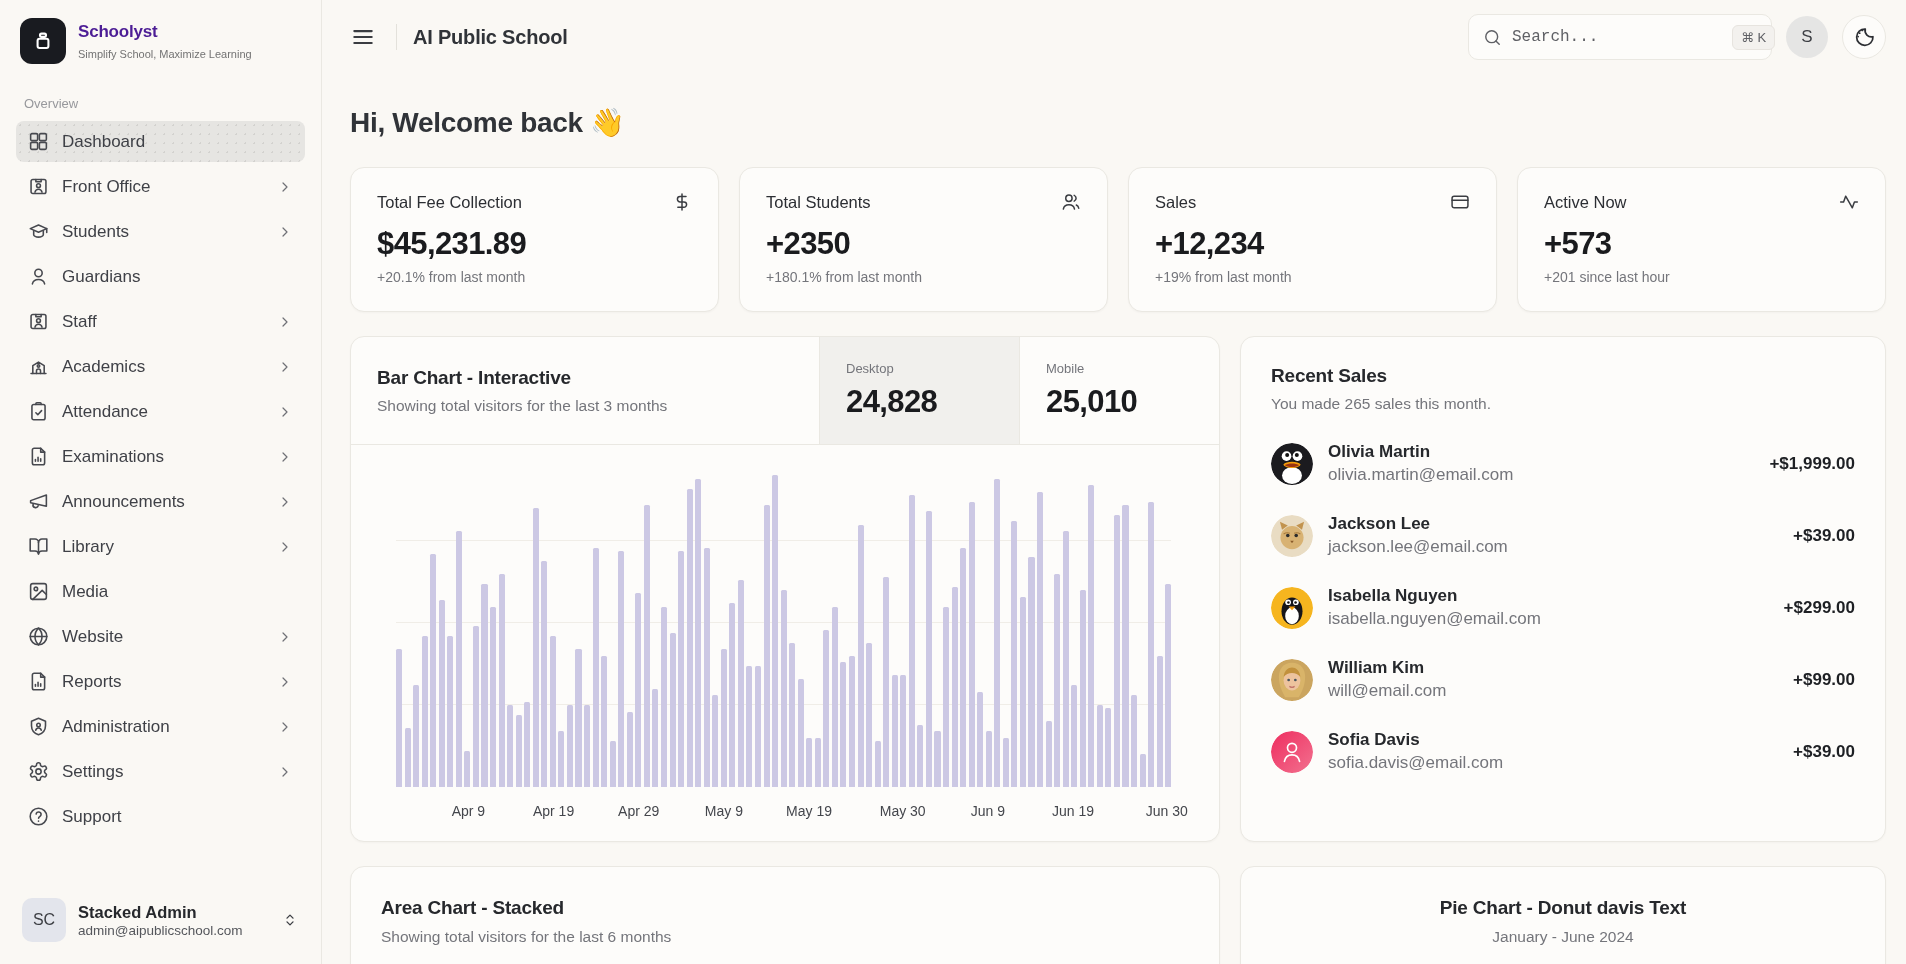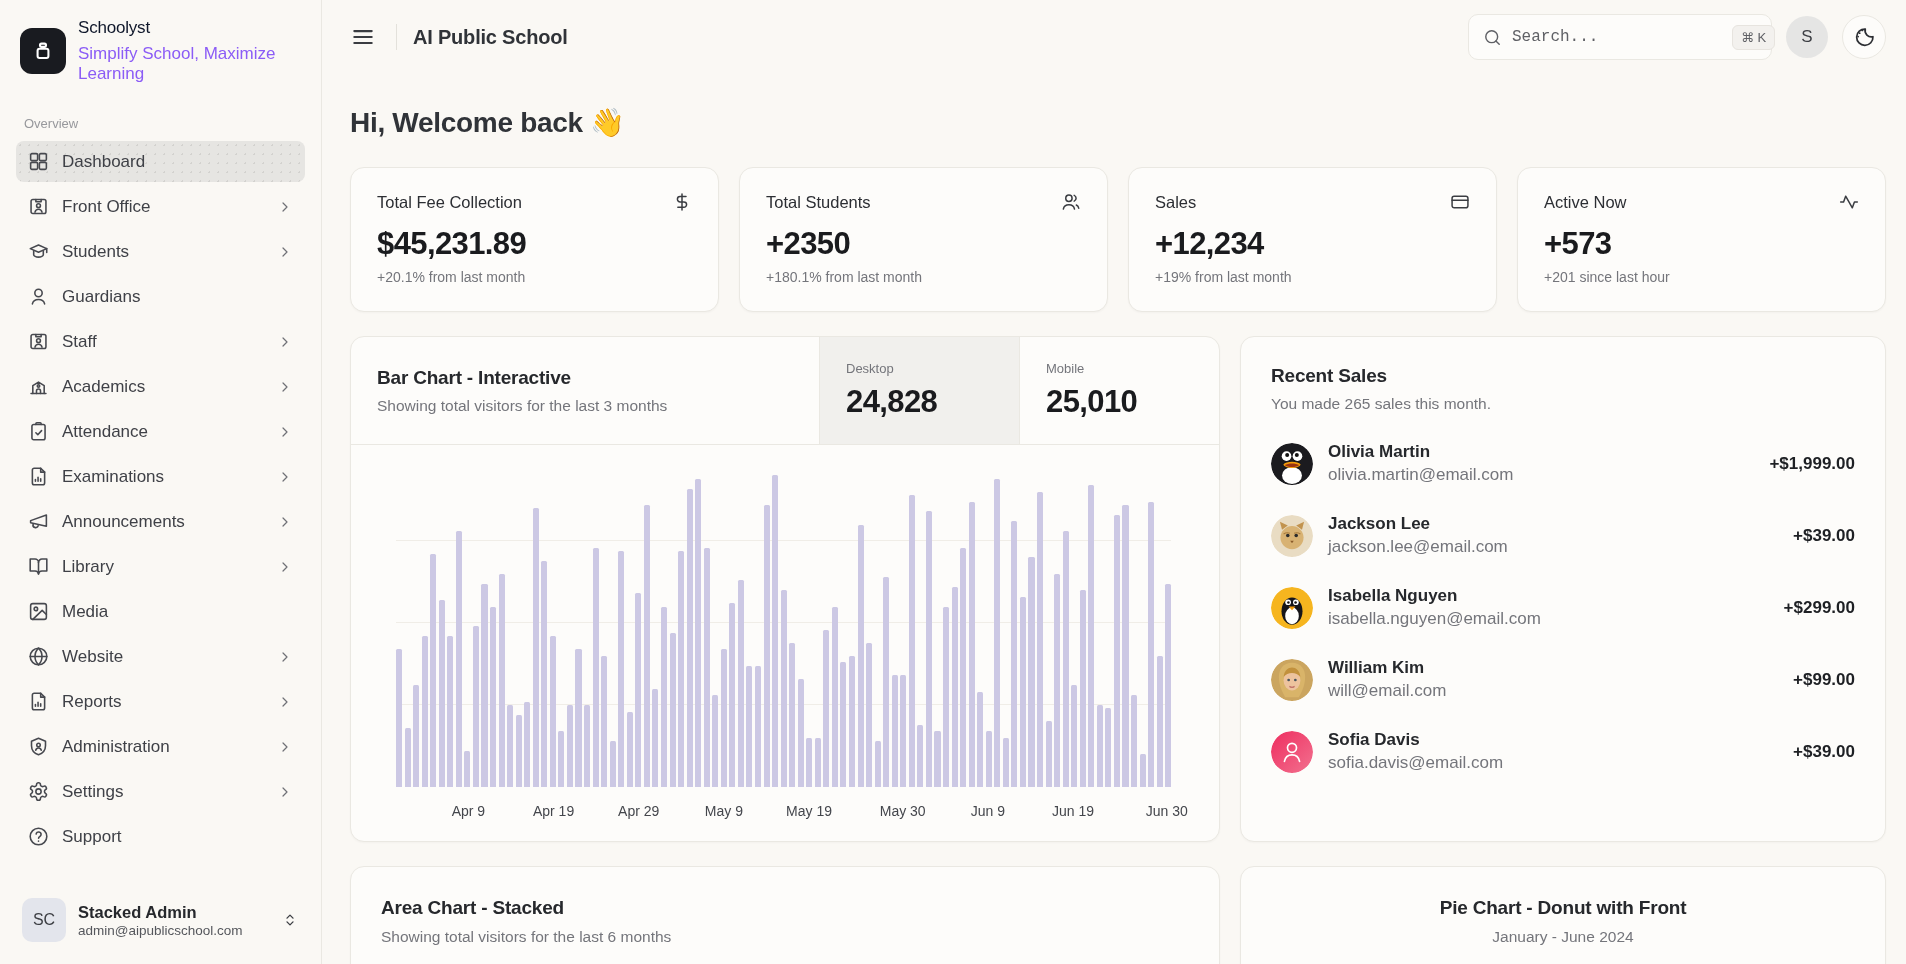--- a/index.html
+++ b/index.html
@@ -19,22 +19,22 @@
     font-family:"Liberation Sans","DejaVu Sans",sans-serif;color:var(--text)}
   .app{display:flex;width:1906px;height:964px}
 
   
   .sidebar{width:322px;min-width:322px;height:100%;border-right:1px solid var(--border);
     display:flex;flex-direction:column;padding:16px 16px 14px}
   .logo-row{display:flex;align-items:center;gap:12px;padding:2px 4px}
   .logo-box{width:46px;height:46px;border-radius:12px;background:#191b20;display:flex;
     align-items:center;justify-content:center;flex:none}
   .logo-box svg{width:26px;height:26px;stroke:#fff}
-  .logo-title{font-size:17px;font-weight:400;color:#0f172a;letter-spacing:-.2px}
-  .logo-sub{font-size:17px;color:#8b5cf6;margin-top:6px}
+  .logo-title{font-size:17px;font-weight:700;color:#4c1d95;letter-spacing:-.2px}
+  .logo-sub{font-size:11px;color:#737373;margin-top:6px}
   .section-label{font-size:13px;color:var(--faint);margin:30px 8px 10px}
   .nav{display:flex;flex-direction:column}
   .nav-item{display:flex;align-items:center;gap:13px;padding:10px 12px;border-radius:8px;
     margin-bottom:4px;cursor:pointer;color:var(--text-soft);font-size:17px}
   .nav-item .icon{width:21px;height:21px;flex:none;color:#47494f}
   .nav-item .chev{margin-left:auto;width:16px;height:16px;color:#6f7076}
   .nav-item.active{background:var(--nav-active);
     background-image:radial-gradient(#d3d2cf 1px,transparent 1px);background-size:9px 9px}
   .sidebar-footer{margin-top:auto;display:flex;align-items:center;gap:12px;padding:8px 6px;
     border-radius:10px;cursor:pointer}
@@ -642,18 +642,18 @@
           </div>
       </section>
     </div>
 
     <div class="row2">
       <section class="card bottom-card">
         <div class="bc-title">Area Chart - Stacked</div>
         <div class="bc-sub">Showing total visitors for the last 6 months</div>
       </section>
       <section class="card bottom-card center">
-        <div class="bc-title">Pie Chart - Donut with Front</div>
+        <div class="bc-title">Pie Chart - Donut davis Text</div>
         <div class="bc-sub">January - June 2024</div>
       </section>
     </div>
   </main>
 </div>
 
 </body></html>

